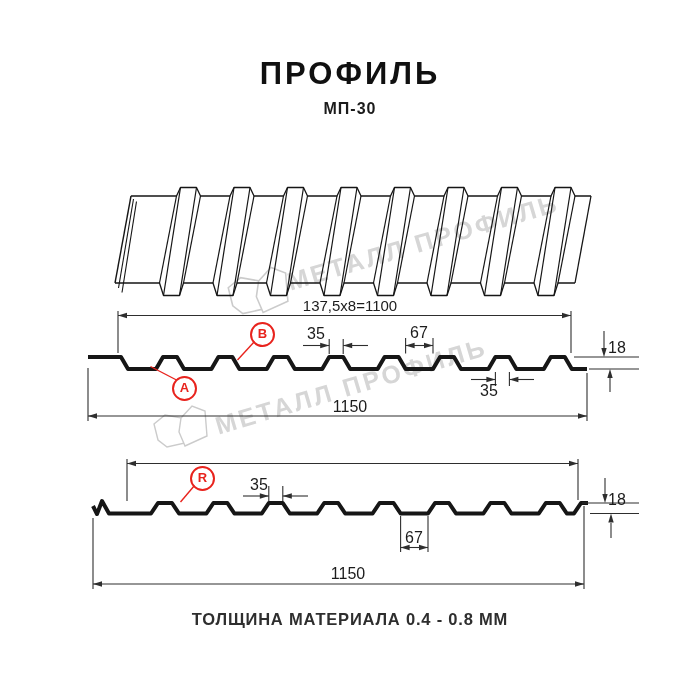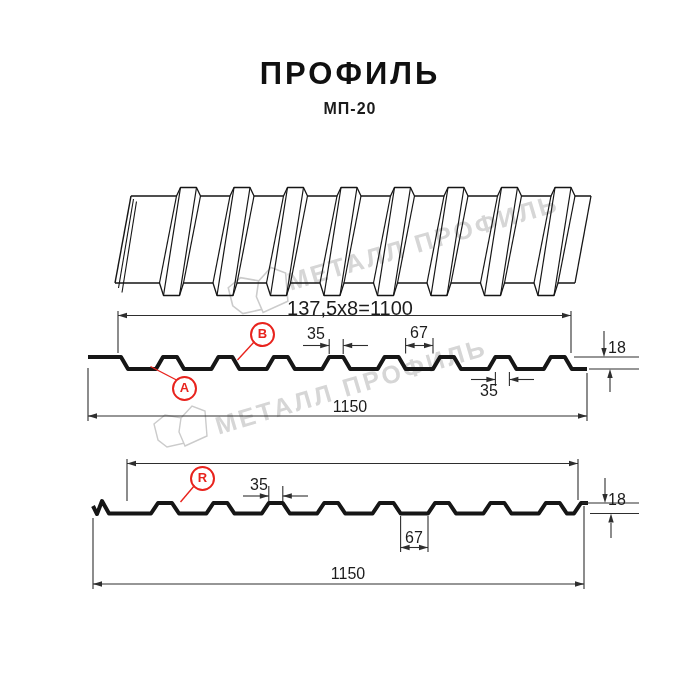--- a/index.html
+++ b/index.html
@@ -3,21 +3,21 @@
 <meta charset="utf-8">
 <style>
   html,body{margin:0;padding:0;background:#fff;}
   .stage{position:relative;width:700px;height:700px;background:#ffffff;overflow:hidden;
          font-family:"Liberation Sans",sans-serif;}
   .txt{position:absolute;left:0;right:0;text-align:center;color:#101010;white-space:nowrap;}
   .ttl{top:56px;font-size:31px;font-weight:800;letter-spacing:3px;}
   .sub{top:100px;font-size:16px;font-weight:700;letter-spacing:1px;color:#1b1b1b;}
   .foot{top:610px;font-size:16.5px;font-weight:700;letter-spacing:.8px;color:#2e2e2e;}
   .dim{position:absolute;font-size:16px;color:#1c1c1c;text-align:center;z-index:3;white-space:nowrap;}
-  .dim.formula{font-size:20px;}
+  .dim.formula{font-size:15px;}
   .marker{position:absolute;width:21px;height:21px;border:2px solid var(--red,#e8231d);
           border-radius:50%;color:var(--red,#e8231d);font-size:13px;font-weight:700;
           line-height:19px;text-align:center;z-index:3;background:transparent;}
   .wm-text{position:absolute;font-size:25px;font-weight:700;letter-spacing:3px;
            color:var(--wm,#d6d6d6);white-space:nowrap;transform:rotate(-16.5deg);
            transform-origin:0 50%;z-index:1;}
   .wm-logo{position:absolute;z-index:1;}
   svg.main{position:absolute;left:0;top:0;z-index:2;}
 </style>
 </head>
@@ -149,21 +149,22 @@
         <polygon points="611,513.5 608.3,522.5 613.7,522.5" fill="#2e2e2e"></polygon>
       </g>
     <g id="g-leaders">
         <line x1="254.5" y1="341.5" x2="237.5" y2="360" stroke="#e8231d" stroke-width="1.4"></line>
         <line x1="176.5" y1="380" x2="150.5" y2="366.5" stroke="#e8231d" stroke-width="1.4"></line>
         <line x1="194.5" y1="485.5" x2="180.5" y2="502" stroke="#e8231d" stroke-width="1.4"></line>
       </g>
   </svg>
 
   <div class="txt ttl">ПРОФИЛЬ</div>
-  <div class="txt sub">МП-20</div>
+  <div class="txt sub">МП-30</div>
+  <div class="txt foot">ТОЛЩИНА МАТЕРИАЛА 0.4 - 0.8 ММ</div>
 
   <div class="dim formula" style="left:280px;top:297px;width:140px;">137,5x8=1100</div>
   <div class="dim" style="left:302px;top:325px;width:28px;">35</div>
   <div class="dim" style="left:405px;top:324px;width:28px;">67</div>
   <div class="dim" style="left:475px;top:382px;width:28px;">35</div>
   <div class="dim" style="left:608px;top:339px;width:30px;text-align:left;">18</div>
   <div class="dim" style="left:320px;top:398px;width:60px;">1150</div>
   <div class="marker" style="left:172px;top:376px;">A</div>
   <div class="marker" style="left:250px;top:322px;">B</div>
 

